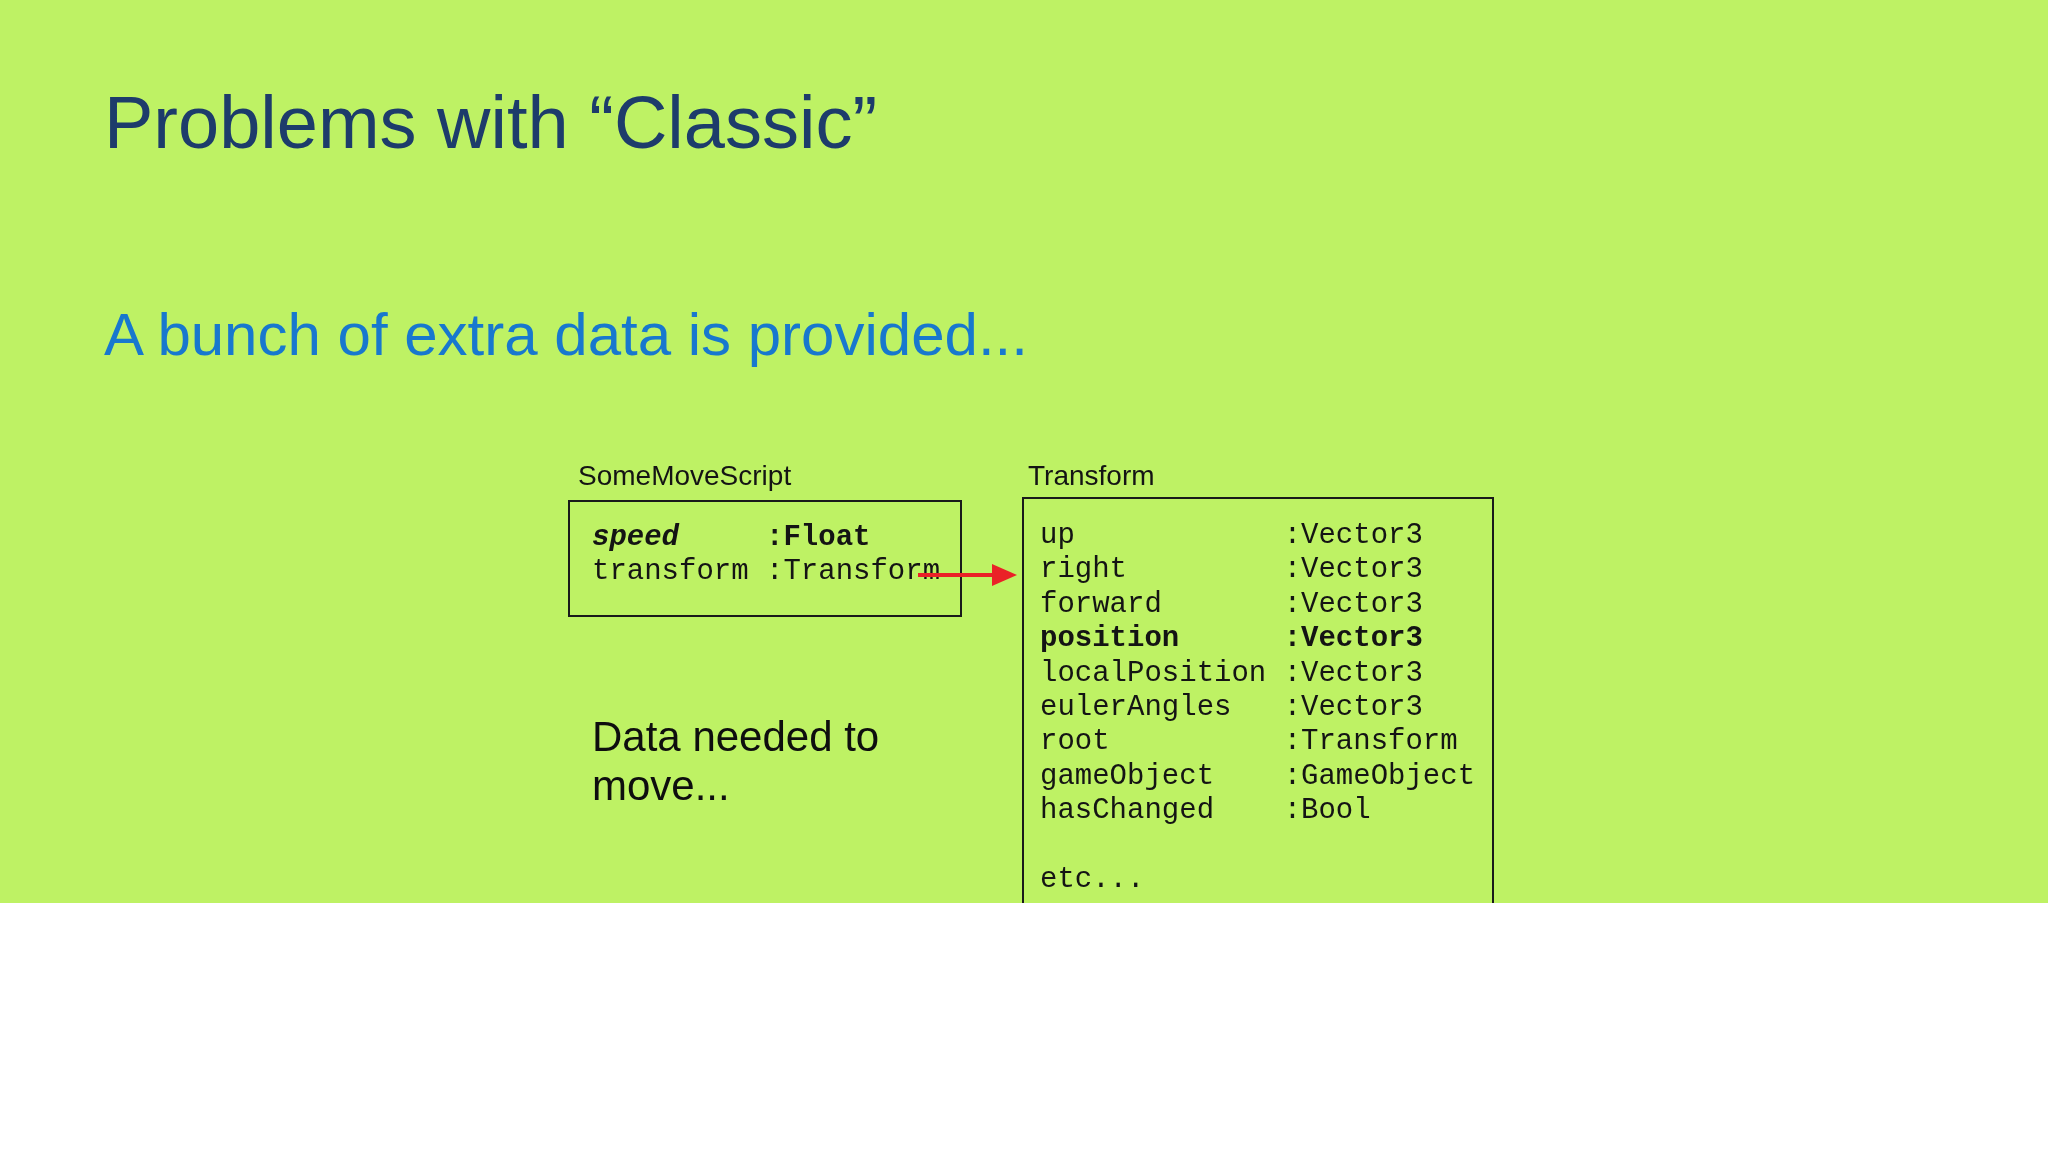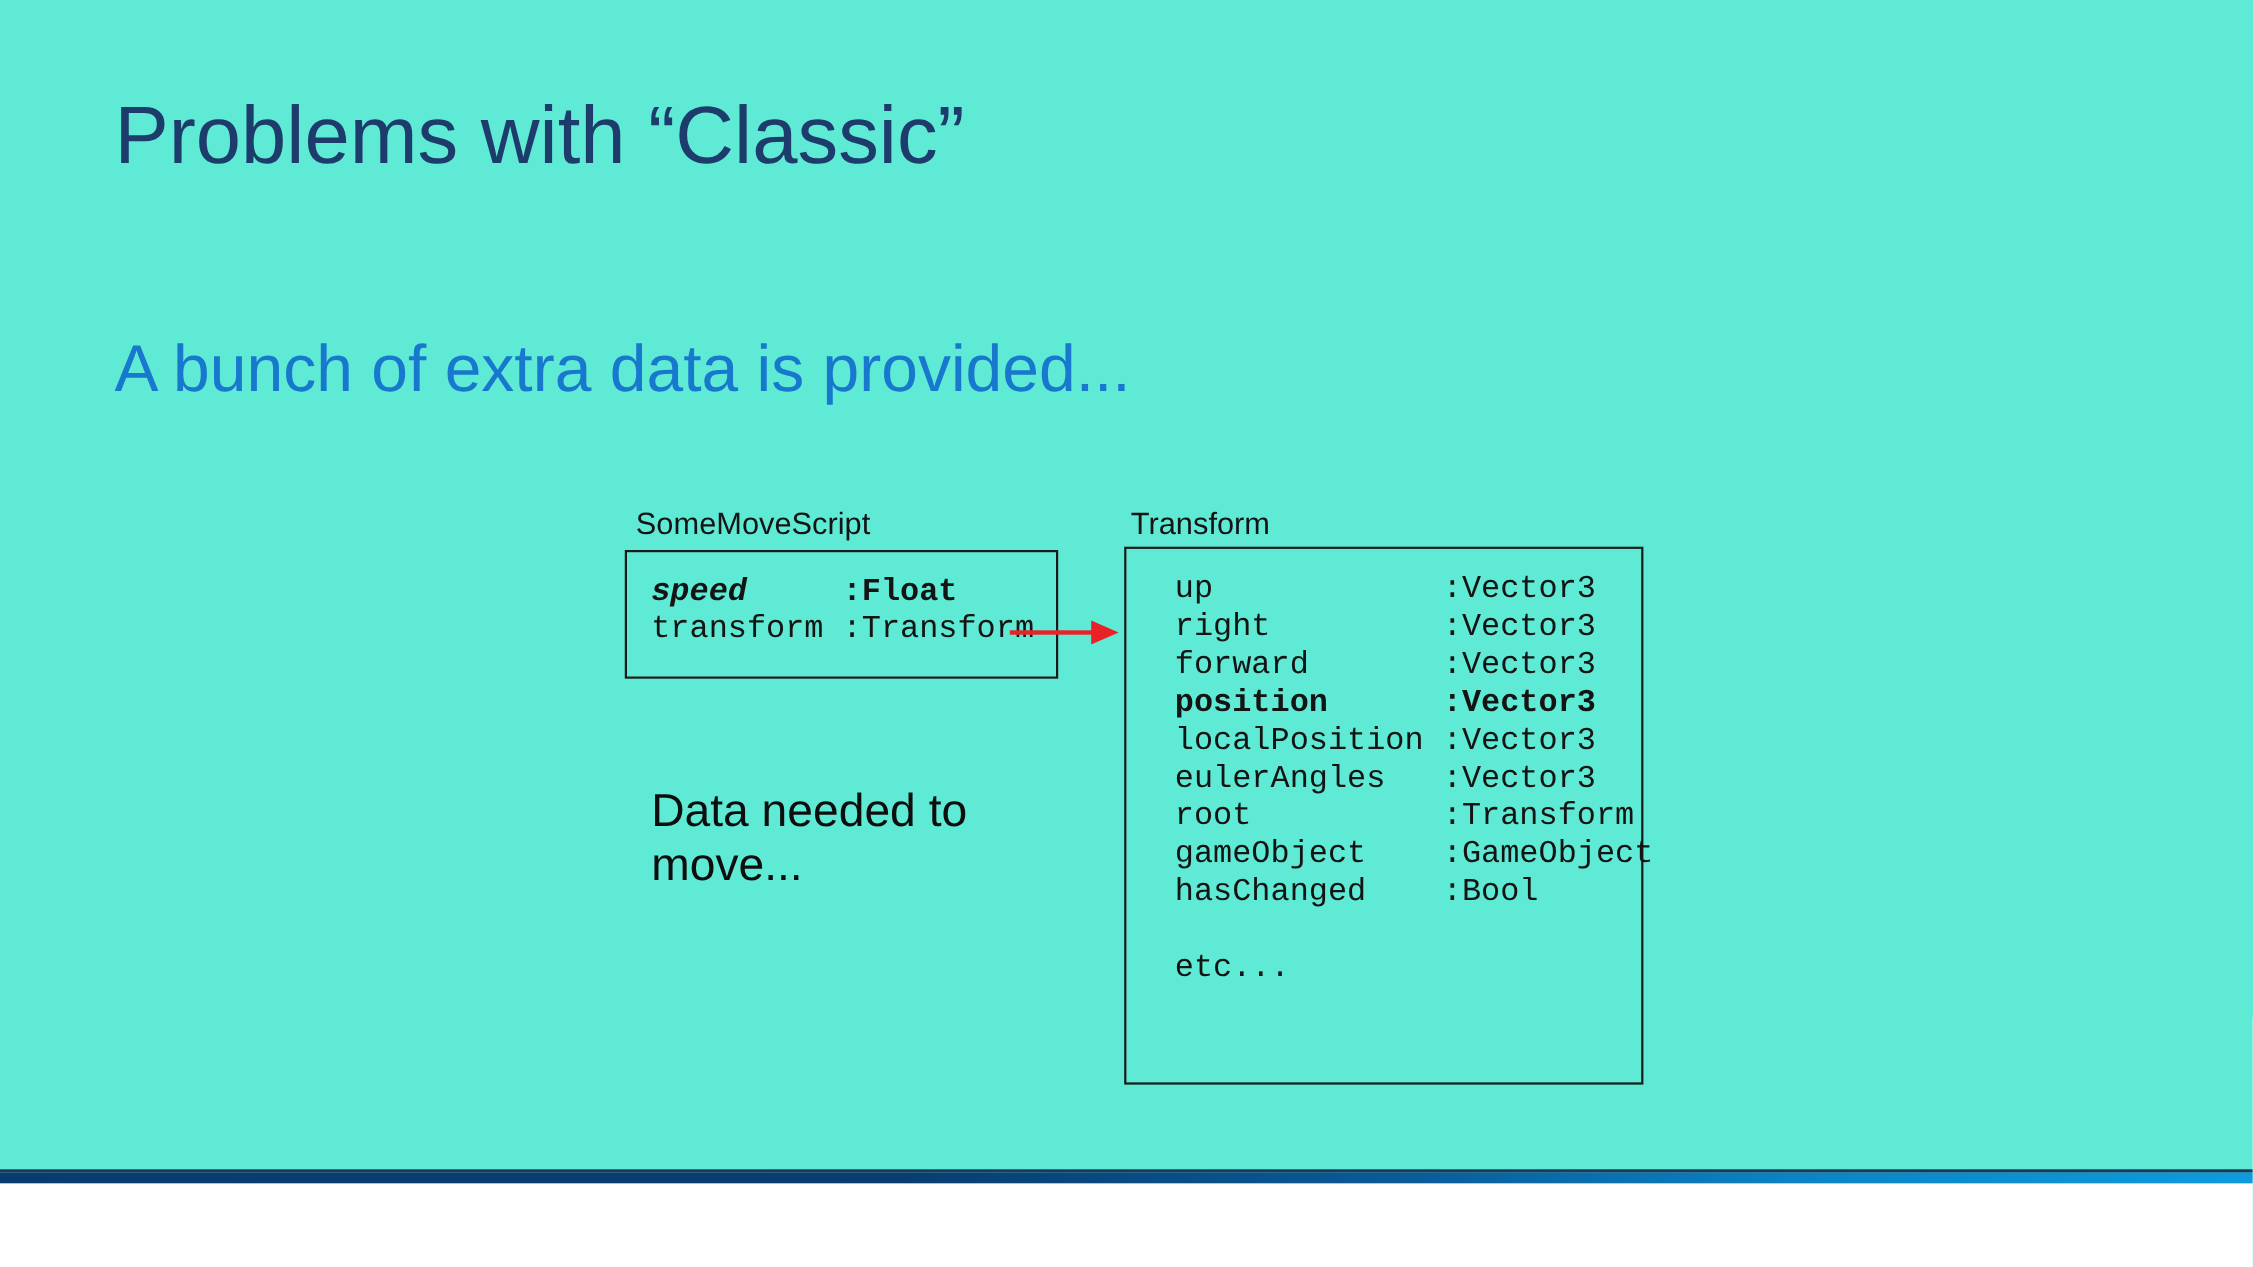--- a/index.html
+++ b/index.html
@@ -1,18 +1,18 @@
 <!DOCTYPE html>
 <html><head>
 <meta charset="utf-8">
 <style>
   html,body { margin:0; padding:0; background:#ffffff; }
   .slide {
-    position:relative; width:2048px; height:1076px;
-    background:#5eead4; overflow:hidden;
+    position:relative; width:2048px; height:903px;
+    background:#bef264; overflow:hidden;
     font-family:"Liberation Sans", sans-serif;
   }
   .title {
     position:absolute; left:104px; top:84px;
     font-size:74px; line-height:78px; color:#1d3c6b;
   }
   .subtitle {
     position:absolute; left:104px; top:308px;
     font-size:60px; line-height:54px; color:#1878ce;
   }
@@ -30,21 +30,21 @@
   .class-box {
     position:absolute; border:2px solid #1a1a1a; background:transparent;
   }
   #script-box    { left:568px;  top:500px; width:390px; height:113px; }
   #transform-box { left:1022px; top:497px; width:468px; height:485px; }
   .rows {
     position:absolute; font-family:"Liberation Mono", monospace;
     font-size:29px; line-height:34.4px; color:#141414;
   }
   #script-rows    { left:592px;  top:521px; }
-  #transform-rows { left:1040px; top:519px;margin-left:28px; }
+  #transform-rows { left:1040px; top:519px; }
   .mrow { white-space:pre; }
   .mrow.bold { font-weight:bold; }
   .mname { display:inline-block; }
   .arrow-line {
     position:absolute; left:918px; top:573px; width:78px; height:4px;
     background:#ea2127;
   }
   .arrow-head {
     position:absolute; left:992px; top:564px; width:0; height:0;
     border-left:25px solid #ea2127;

